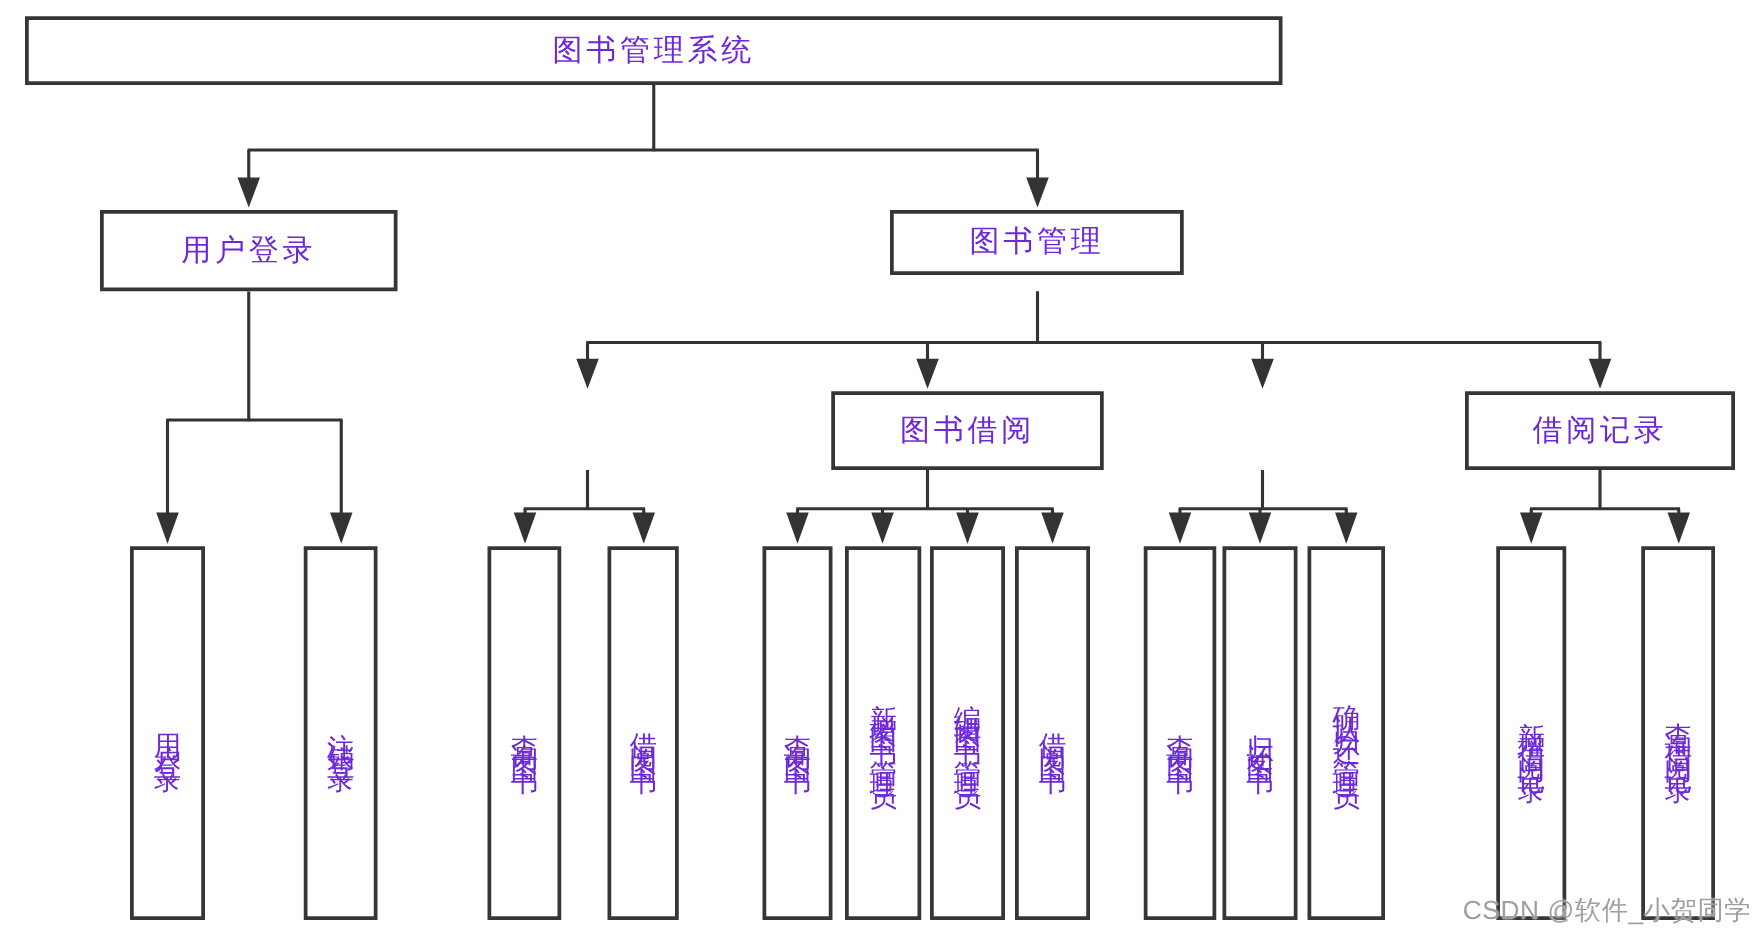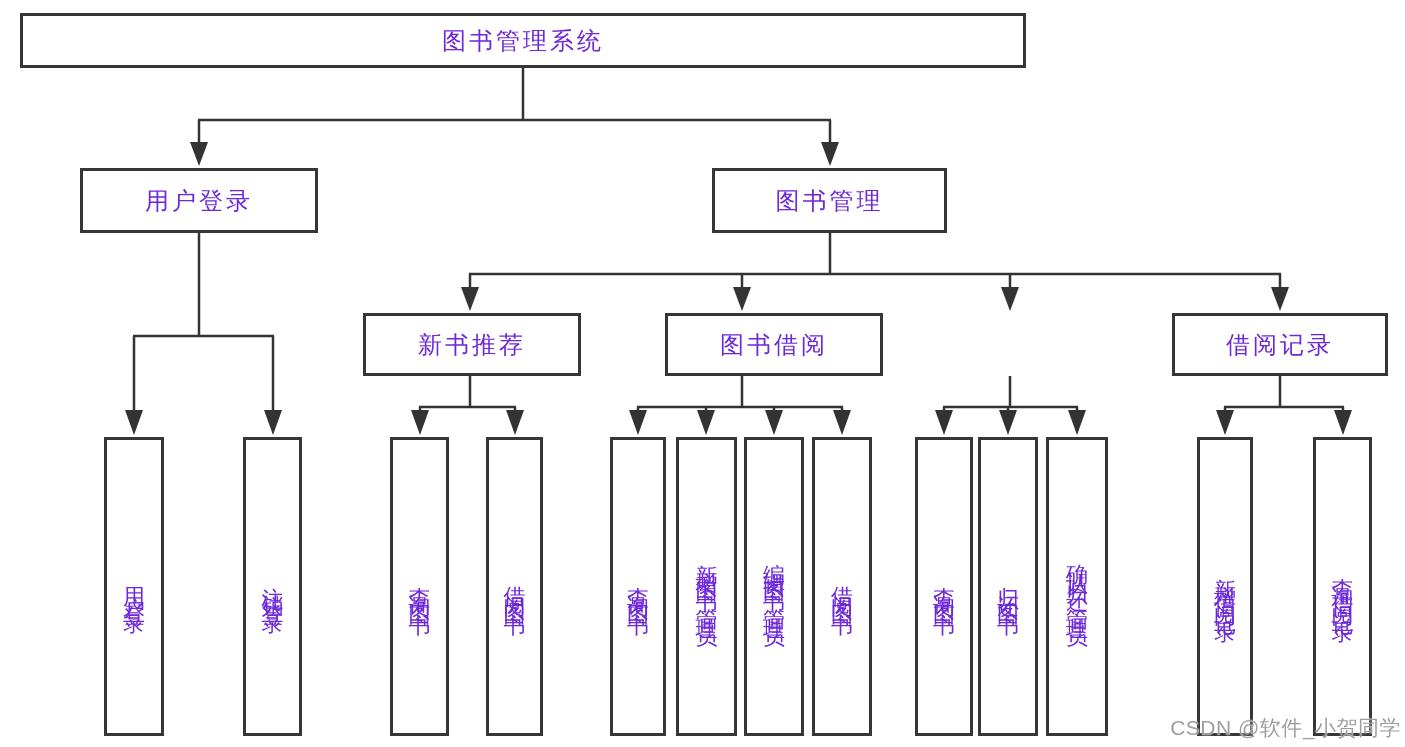--- a/index.html
+++ b/index.html
@@ -130,27 +130,24 @@
     </g>
   </svg>
 
   <div class="box" style="left:20px; top:13px; width:1006px; height:55px">
     <span class="hlabel">图书管理系统</span>
   </div>
 
   <div class="box" style="left:80px; top:168px; width:238px; height:65px">
     <span class="hlabel">用户登录</span>
   </div>
-  <div class="box" style="left:712px; top:168px; width:235px; height:65px">
+  <div class="box" style="left:712px; top:168px; width:235px; height:52px">
     <span class="hlabel">图书管理</span>
   </div>
 
-  <div class="box" style="left:363px; top:313px; width:218px; height:63px">
-    <span class="hlabel">新书推荐</span>
-  </div>
   <div class="box" style="left:665px; top:313px; width:218px; height:63px">
     <span class="hlabel">图书借阅</span>
   </div>
   <div class="box" style="left:1172px; top:313px; width:216px; height:63px">
     <span class="hlabel">借阅记录</span>
   </div>
 
   <div class="box" style="left:104px; top:437px; width:60px; height:299px">
     <span class="vlabel">用户登录</span>
   </div>

